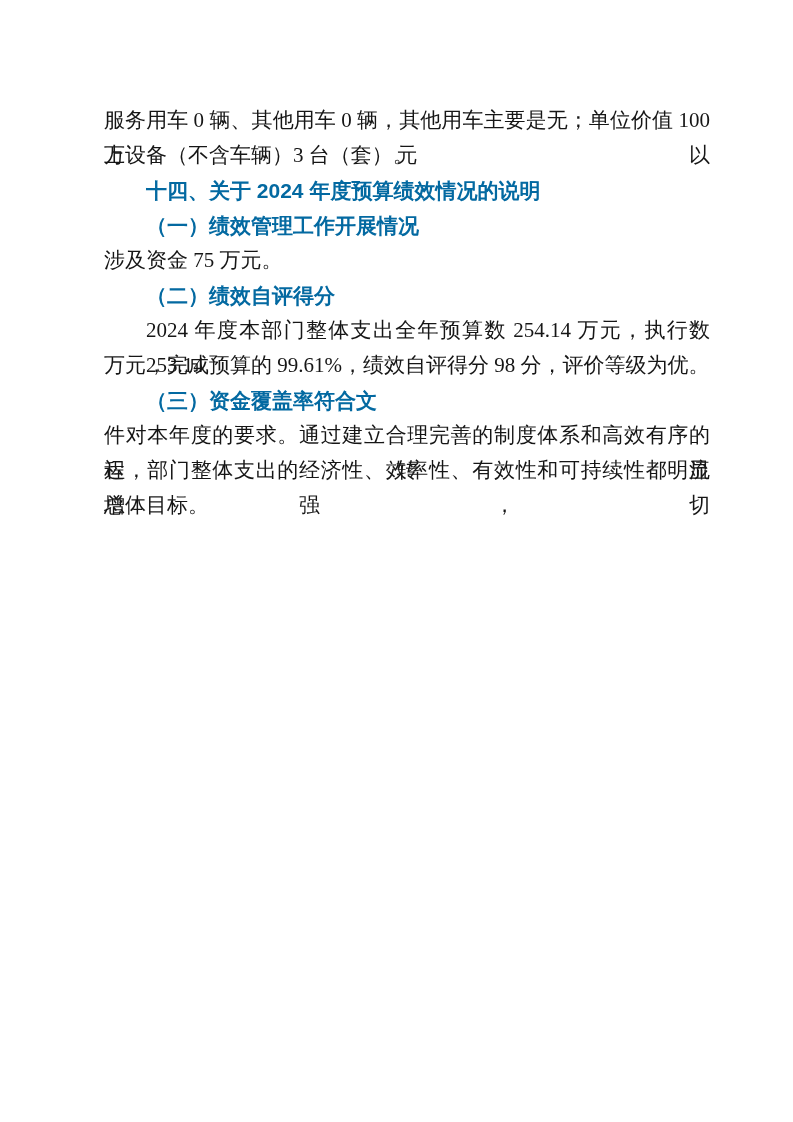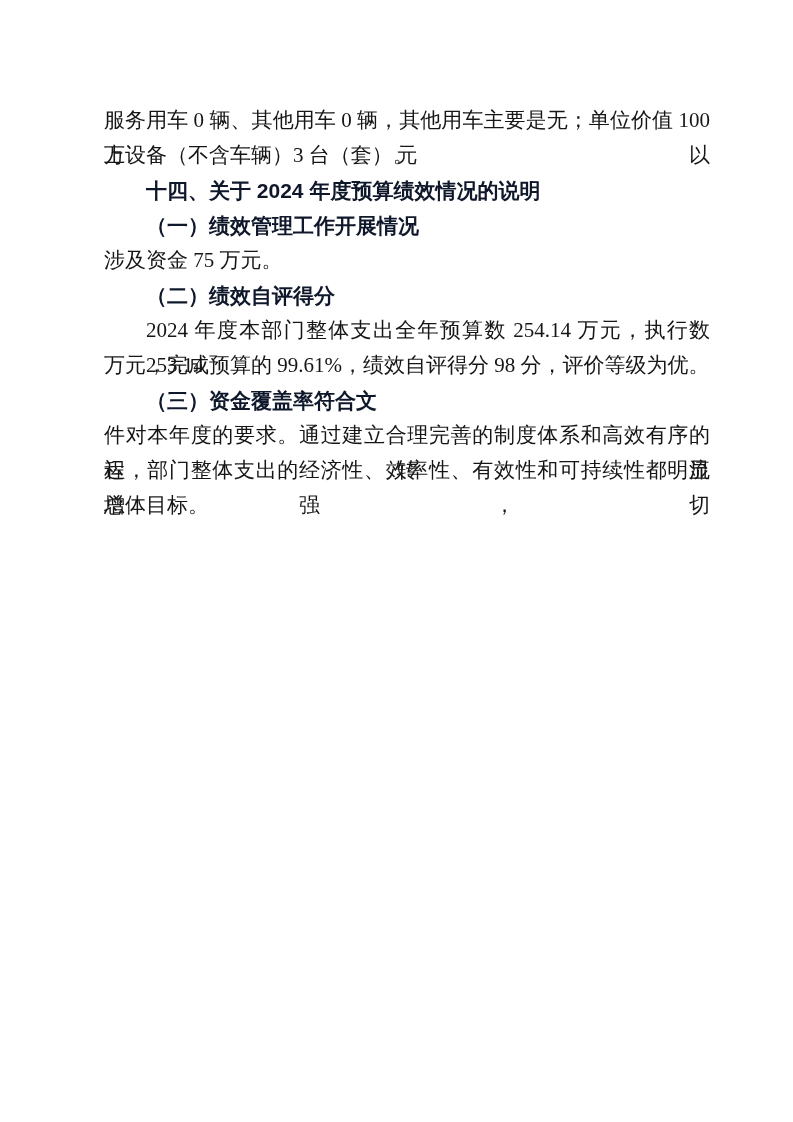--- a/index.html
+++ b/index.html
@@ -31,21 +31,21 @@
     white-space: normal;
     text-align: justify;
     text-align-last: justify;
     text-justify: inter-ideograph;
   }
   .line.indent { padding-left: 42px; }
   .line.heading1,
   .line.heading2 {
     font-family: "Liberation Sans", "DejaVu Sans", sans-serif;
     font-weight: bold;
-    color: #0f172a;
+    color: #0369a1;
   }
 </style>
 </head>
 <body>
 
 <div class="page">
   <div class="doc" id="doc-body">
       <div class="line body justify">服务用车 0 辆、其他用车 0 辆，其他用车主要是无；单位价值 100 万元以</div>
       <div class="line body">上设备（不含车辆）3 台（套）。</div>
       <div class="line heading1 indent">十四、关于 2024 年度预算绩效情况的说明</div>

